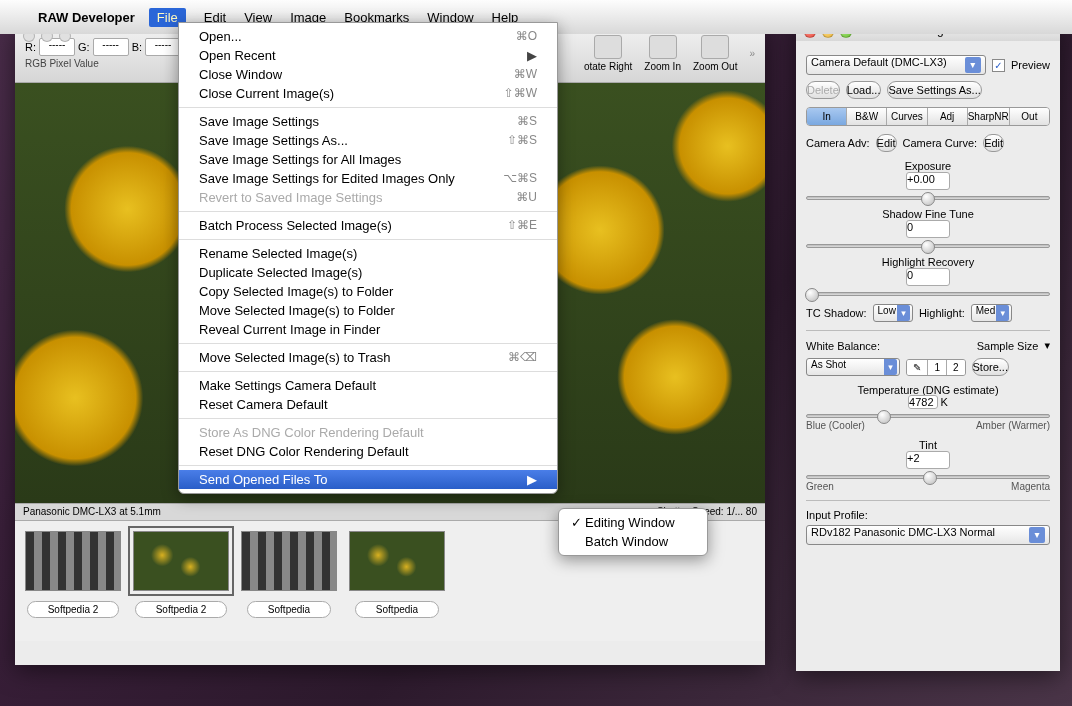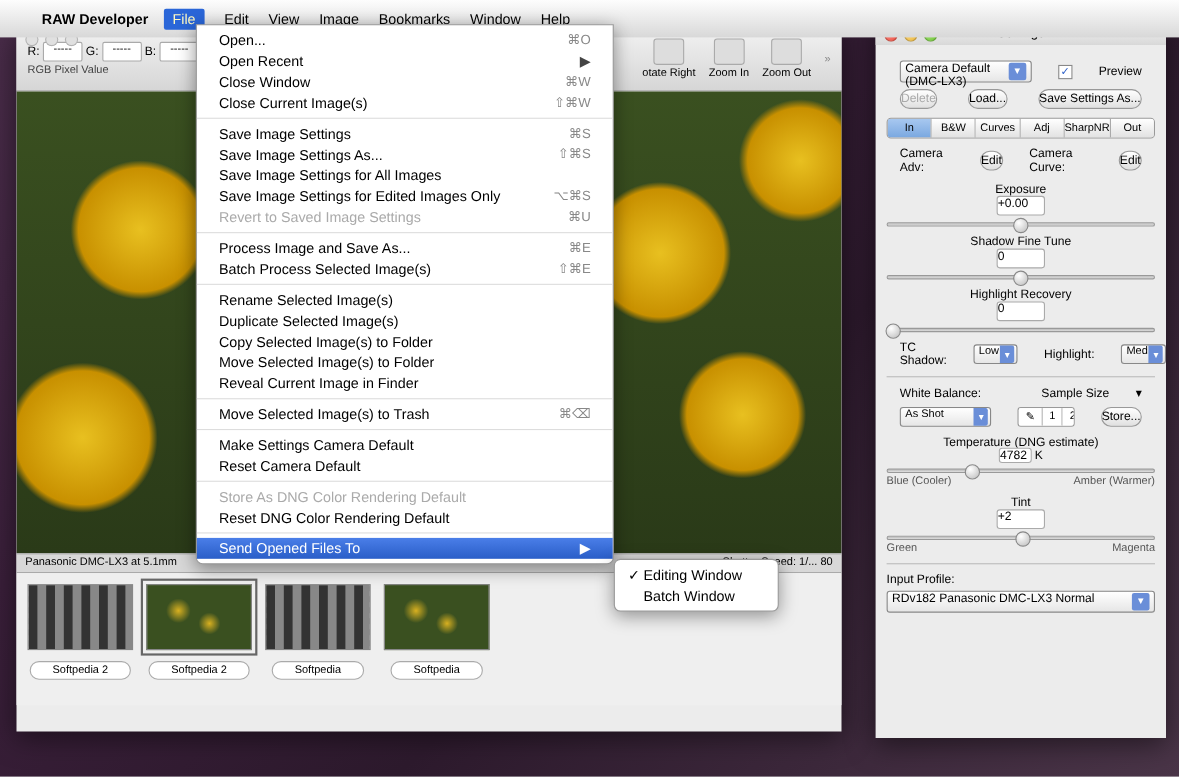--- a/index.html
+++ b/index.html
@@ -68,21 +68,21 @@
 .settings-window { position: absolute; right: 12px; top: 21px; width: 264px; height: 650px; background: #ececec; border-radius: 6px 6px 0 0; box-shadow: 0 5px 25px rgba(0,0,0,0.5); font-size: 11px; }
 .settings-title { height: 20px; background: linear-gradient(#f4f4f4, #d8d8d8); text-align: center; font-size: 12px; padding-top: 2px; border-radius: 6px 6px 0 0; position: relative; }
 .settings-title .traffic-lights { position: absolute; left: 0; top: 0; }
 .settings-title .tl.r { background: radial-gradient(circle at 35% 30%, #ff9a92, #e8483a); }
 .settings-title .tl.y { background: radial-gradient(circle at 35% 30%, #ffe08a, #e8b23a); }
 .settings-title .tl.g { background: radial-gradient(circle at 35% 30%, #b0ea88, #6ac030); }
 
 .settings-body { padding: 8px 10px; }
 .sel { width: 100%; height: 20px; border: 1px solid #888; background: linear-gradient(#fff, #e6e6e6); border-radius: 3px; font-size: 11px; padding: 0 4px; position: relative; }
 .sel::after { content: "▾"; position: absolute; right: 4px; top: 1px; background: #6a8ed8; color: #fff; width: 16px; height: 16px; border-radius: 2px; text-align: center; font-size: 10px; line-height: 16px; }
-.row { display: flex; align-items: center; gap: 24px; margin: 6px 12px; justify-content: space-between; }
+.row { display: flex; align-items: center; gap: 6px; margin: 6px 0; }
 .pill-btn { padding: 2px 0; border: 1px solid #999; border-radius: 10px; background: linear-gradient(#fff, #e0e0e0); font-size: 11px; }
 .checkbox { width: 13px; height: 13px; border: 1px solid #888; background: #fff; display: inline-flex; align-items: center; justify-content: center; font-size: 10px; color: #2a5ec8; }
 
 .tabs { display: flex; margin: 8px 0; border: 1px solid #999; border-radius: 4px; overflow: hidden; }
 .tab { flex: 1; text-align: center; padding: 3px 0; font-size: 10px; border-right: 1px solid #aaa; background: linear-gradient(#fff, #e2e2e2); }
 .tab:last-child { border-right: none; }
 .tab.active { background: linear-gradient(#a8c8f0, #7aa8e0); }
 
 .slider-row { margin: 8px 0; }
 .slider-label { display: flex; justify-content: space-between; align-items: center; font-size: 11px; flex-direction: column; }
@@ -206,24 +206,20 @@
     <div class="dd-item">
       <span>Save Image Settings for Edited Images Only</span>
       <span class="dd-shortcut">⌥⌘S</span>
     </div>
     <div class="dd-item disabled">
       <span>Revert to Saved Image Settings</span>
       <span class="dd-shortcut">⌘U</span>
     </div>
     <div class="dd-sep"></div>
     <div class="dd-item">
-      <span>Process Image and Save As...</span>
-      <span class="dd-shortcut">⌘E</span>
-    </div>
-    <div class="dd-item">
       <span>Batch Process Selected Image(s)</span>
       <span class="dd-shortcut">⇧⌘E</span>
     </div>
     <div class="dd-sep"></div>
     <div class="dd-item">
       <span>Rename Selected Image(s)</span>
     </div>
     <div class="dd-item">
       <span>Duplicate Selected Image(s)</span>
     </div>

